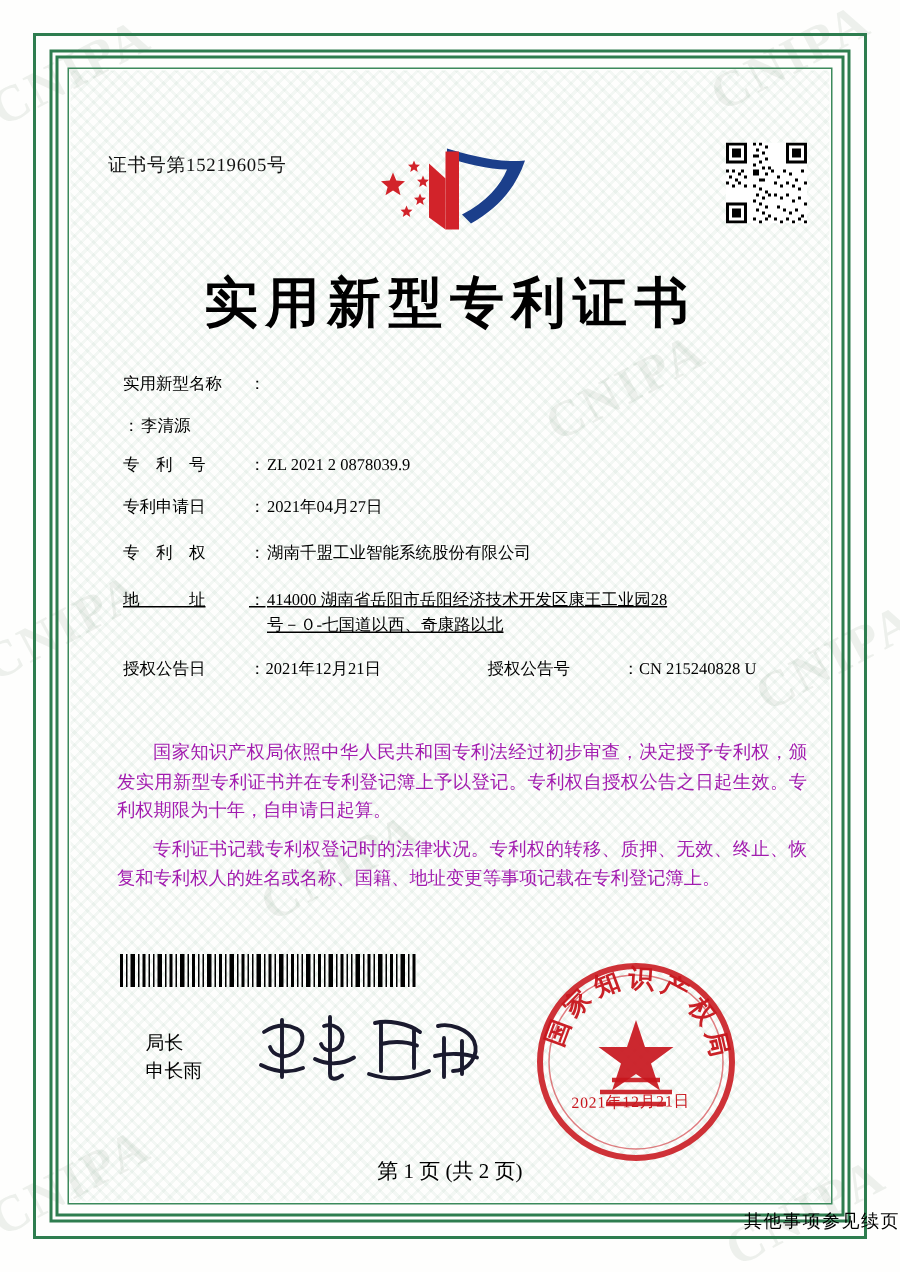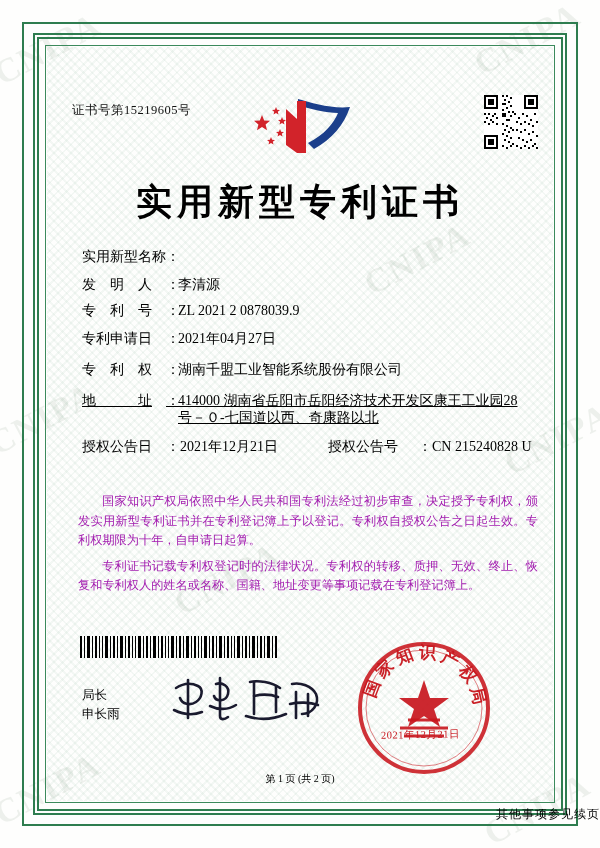--- a/index.html
+++ b/index.html
@@ -123,21 +123,21 @@
     letter-spacing: 5px;
     color: #000;
   }
 
   .fields {
     position: absolute;
     left: 82px;
     right: 60px;
     top: 248px;
     font-family: "Liberation Serif", serif;
-    font-size: 14px;
+    font-size: 11px;
     color: #000;
   }
   .row {
     display: flex;
     margin-bottom: 11px;
     line-height: 17px;
   }
   .row .label {
     width: 84px;
     flex: 0 0 84px;
@@ -195,21 +195,21 @@
   .barcode {
     position: absolute;
     left: 80px;
     top: 636px;
     width: 200px;
     height: 22px;
   }
 
   .sign-block {
     position: absolute;
-    left: 82px;
+    left: 97px;
     top: 686px;
     font-family: "Liberation Serif", serif;
     font-size: 12.6px;
     line-height: 19px;
     color: #000;
   }
   .signature {
     position: absolute;
     left: 168px;
     top: 672px;
@@ -235,21 +235,21 @@
     transform: rotate(-1deg);
   }
 
   .page-num {
     position: absolute;
     left: 0;
     right: 0;
     top: 772px;
     text-align: center;
     font-family: "Liberation Serif", serif;
-    font-size: 10px;
+    font-size: 14px;
     color: #000;
   }
 
   .footer-note {
     position: absolute;
     left: 0;
     right: 0;
     top: 806px;
     text-align: right;
     font-family: "Liberation Serif", serif;
@@ -386,21 +386,20 @@
 
     <div class="title">实用新型专利证书</div>
 
     <div class="fields">
       <div class="row">
         <div class="label">实用新型名称</div>
         <div class="colon">：</div>
       </div>
 
       <div class="row tight">
-        <div class="label">发　明　人</div>
         <div class="colon">：</div>
         <div class="value">
           <span class="sub">李清源</span>
         </div>
       </div>
 
       <div class="row">
         <div class="label">专　利　号</div>
         <div class="colon">：</div>
         <div class="value">ZL 2021 2 0878039.9</div>

